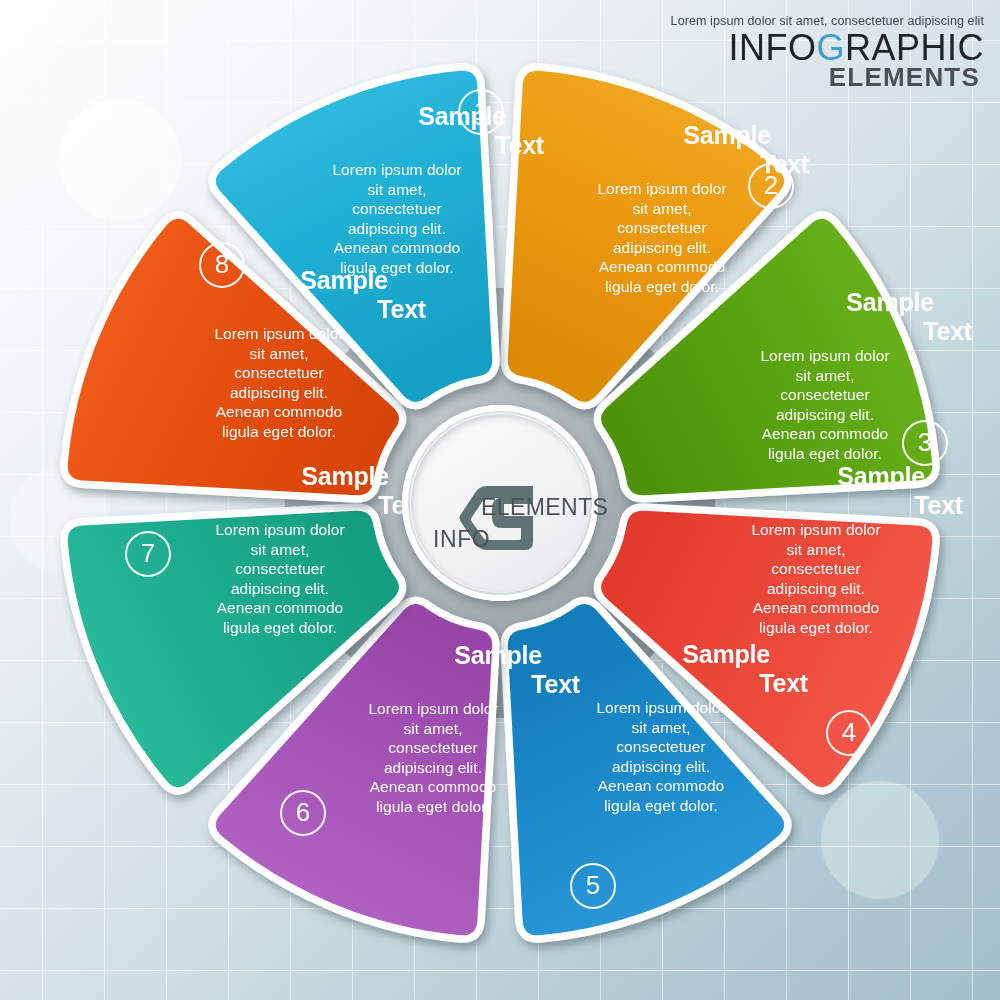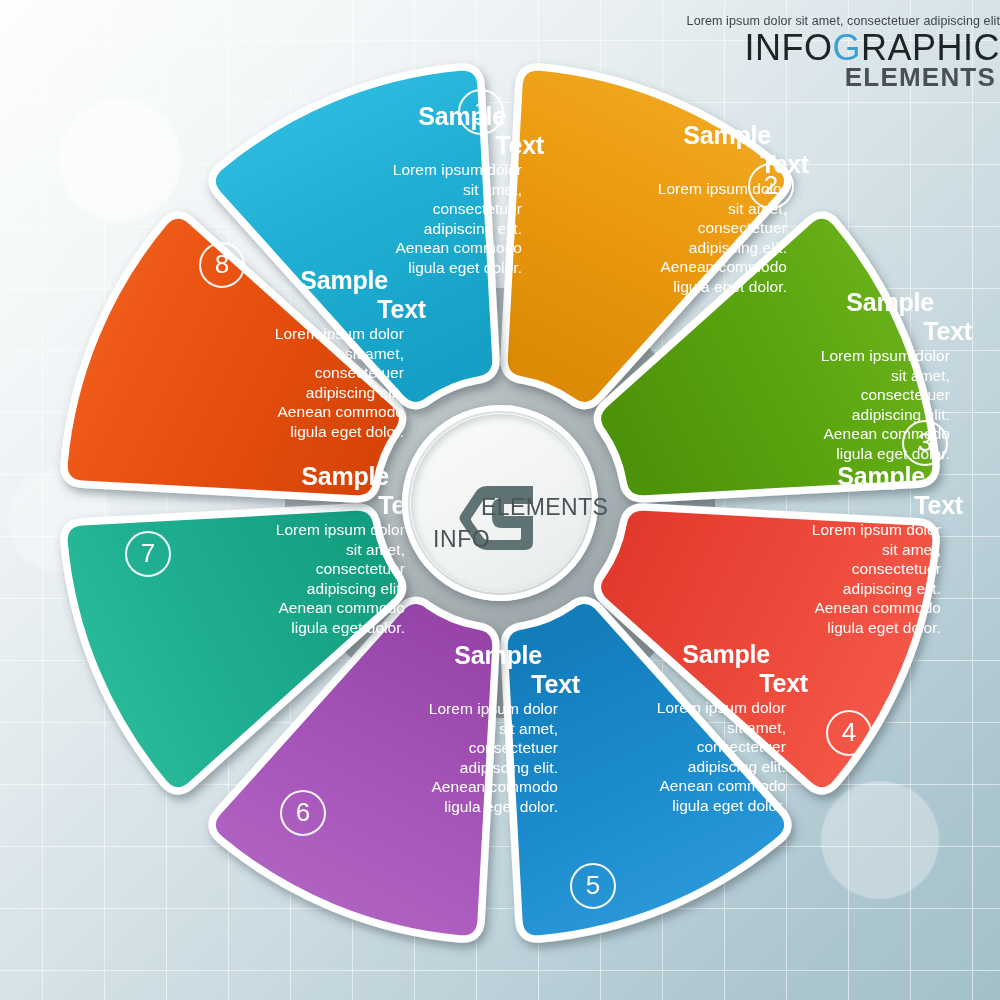--- a/index.html
+++ b/index.html
@@ -31,21 +31,21 @@
   #gridblotch {
     position:absolute; inset:0; pointer-events:none;
     background:
       radial-gradient(circle at 12% 16%, rgba(255,255,255,0.55) 0 60px, transparent 62px),
       radial-gradient(circle at 88% 84%, rgba(255,255,255,0.30) 0 58px, transparent 60px),
       radial-gradient(circle at 6% 52%, rgba(255,255,255,0.30) 0 50px, transparent 54px);
   }
 
   
   #header {
-    position:absolute; top:14px; right:0;
+    position:absolute; top:14px; right:16px;
     text-align:right; z-index:30;
   }
   #header .tagline {
     font-size:12.5px; color:#3d4548; letter-spacing:0.1px;
     white-space:nowrap;
   }
   #header .logotype {
     font-size:36px; line-height:38px; color:#1f2426;
     letter-spacing:0.5px; margin-top:1px; white-space:nowrap;
   }
@@ -98,21 +98,21 @@
   .panel .textword {
     position:absolute;
     right:-22px; top:-25px;
     font-size:25px; font-weight:bold; line-height:25px;
     letter-spacing:-0.2px;
   }
   .panel .body {
     font-size:15.5px; line-height:19.6px; letter-spacing:0.05px;
     padding-top:2px;
   }
-  .panel .body span { display:block; }
+  .panel .body span { display:block;text-align:center; }
   .panel .body span:first-child { position:relative; }
 
   .badge {
     position:absolute;
     width:46px; height:46px; margin:-23px 0 0 -23px;
     border:2.3px solid rgba(255,255,255,0.95);
     border-radius:50%;
     color:#fff;
     font-size:26px; line-height:41px; text-align:center;
     font-weight:normal;

